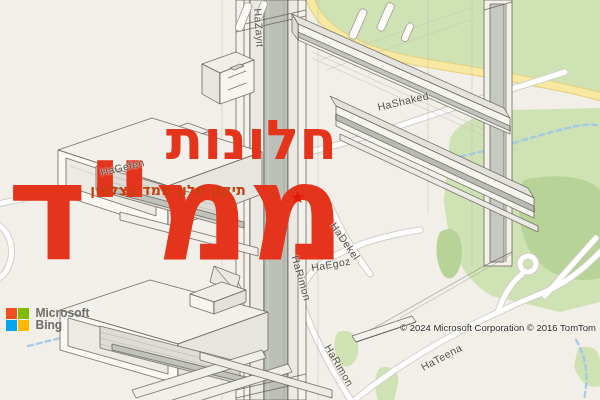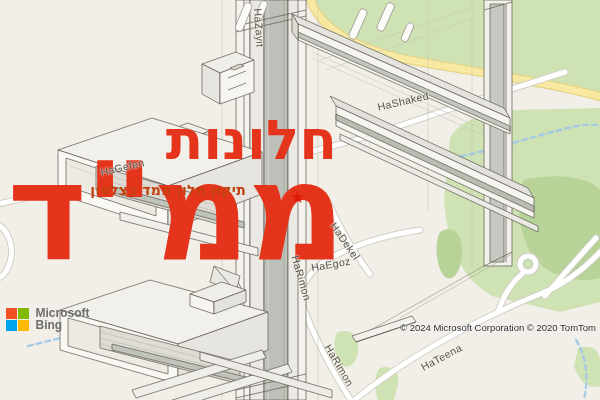--- a/index.html
+++ b/index.html
@@ -251,17 +251,17 @@
         <span class="sq-blue"></span>
         <span class="sq-yellow"></span>
       </div>
       <div class="bing-text">
         <div>Microsoft</div>
         <div>Bing</div>
       </div>
     </div>
 
     <div id="attribution">
-      <div>© 2024 Microsoft Corporation © 2020 TomTom</div>
+      <div>© 2024 Microsoft Corporation © 2016 TomTom</div>
     </div>
   </div>
 
 </div>
 
 </body></html>

